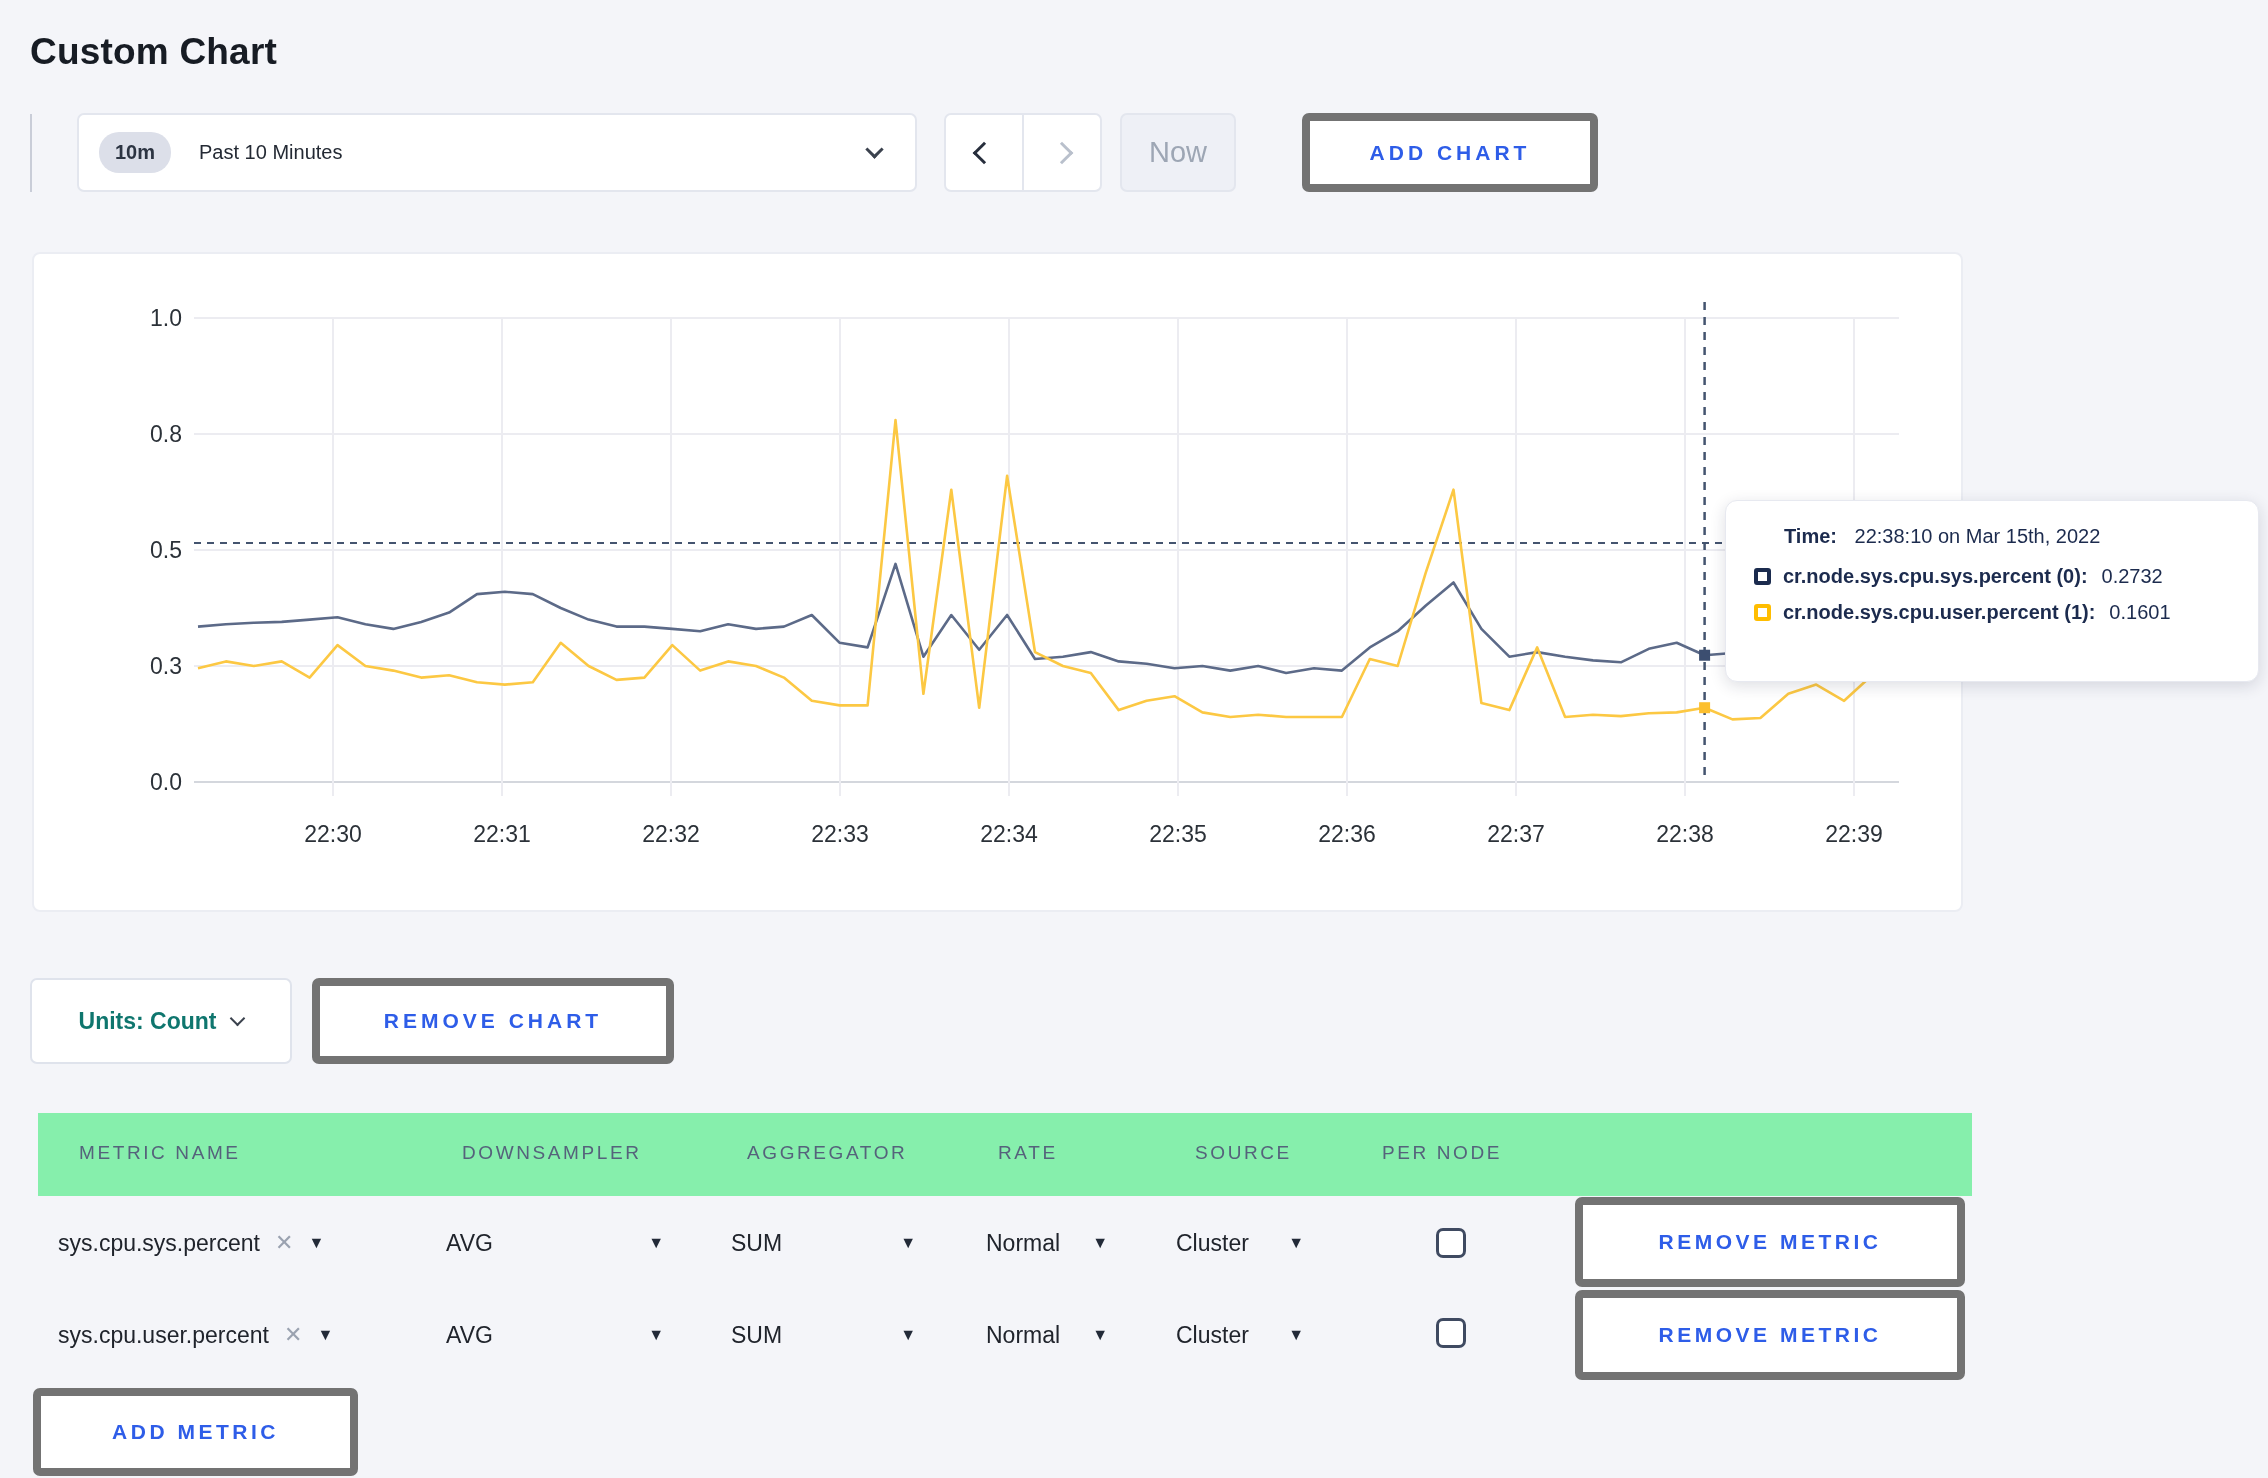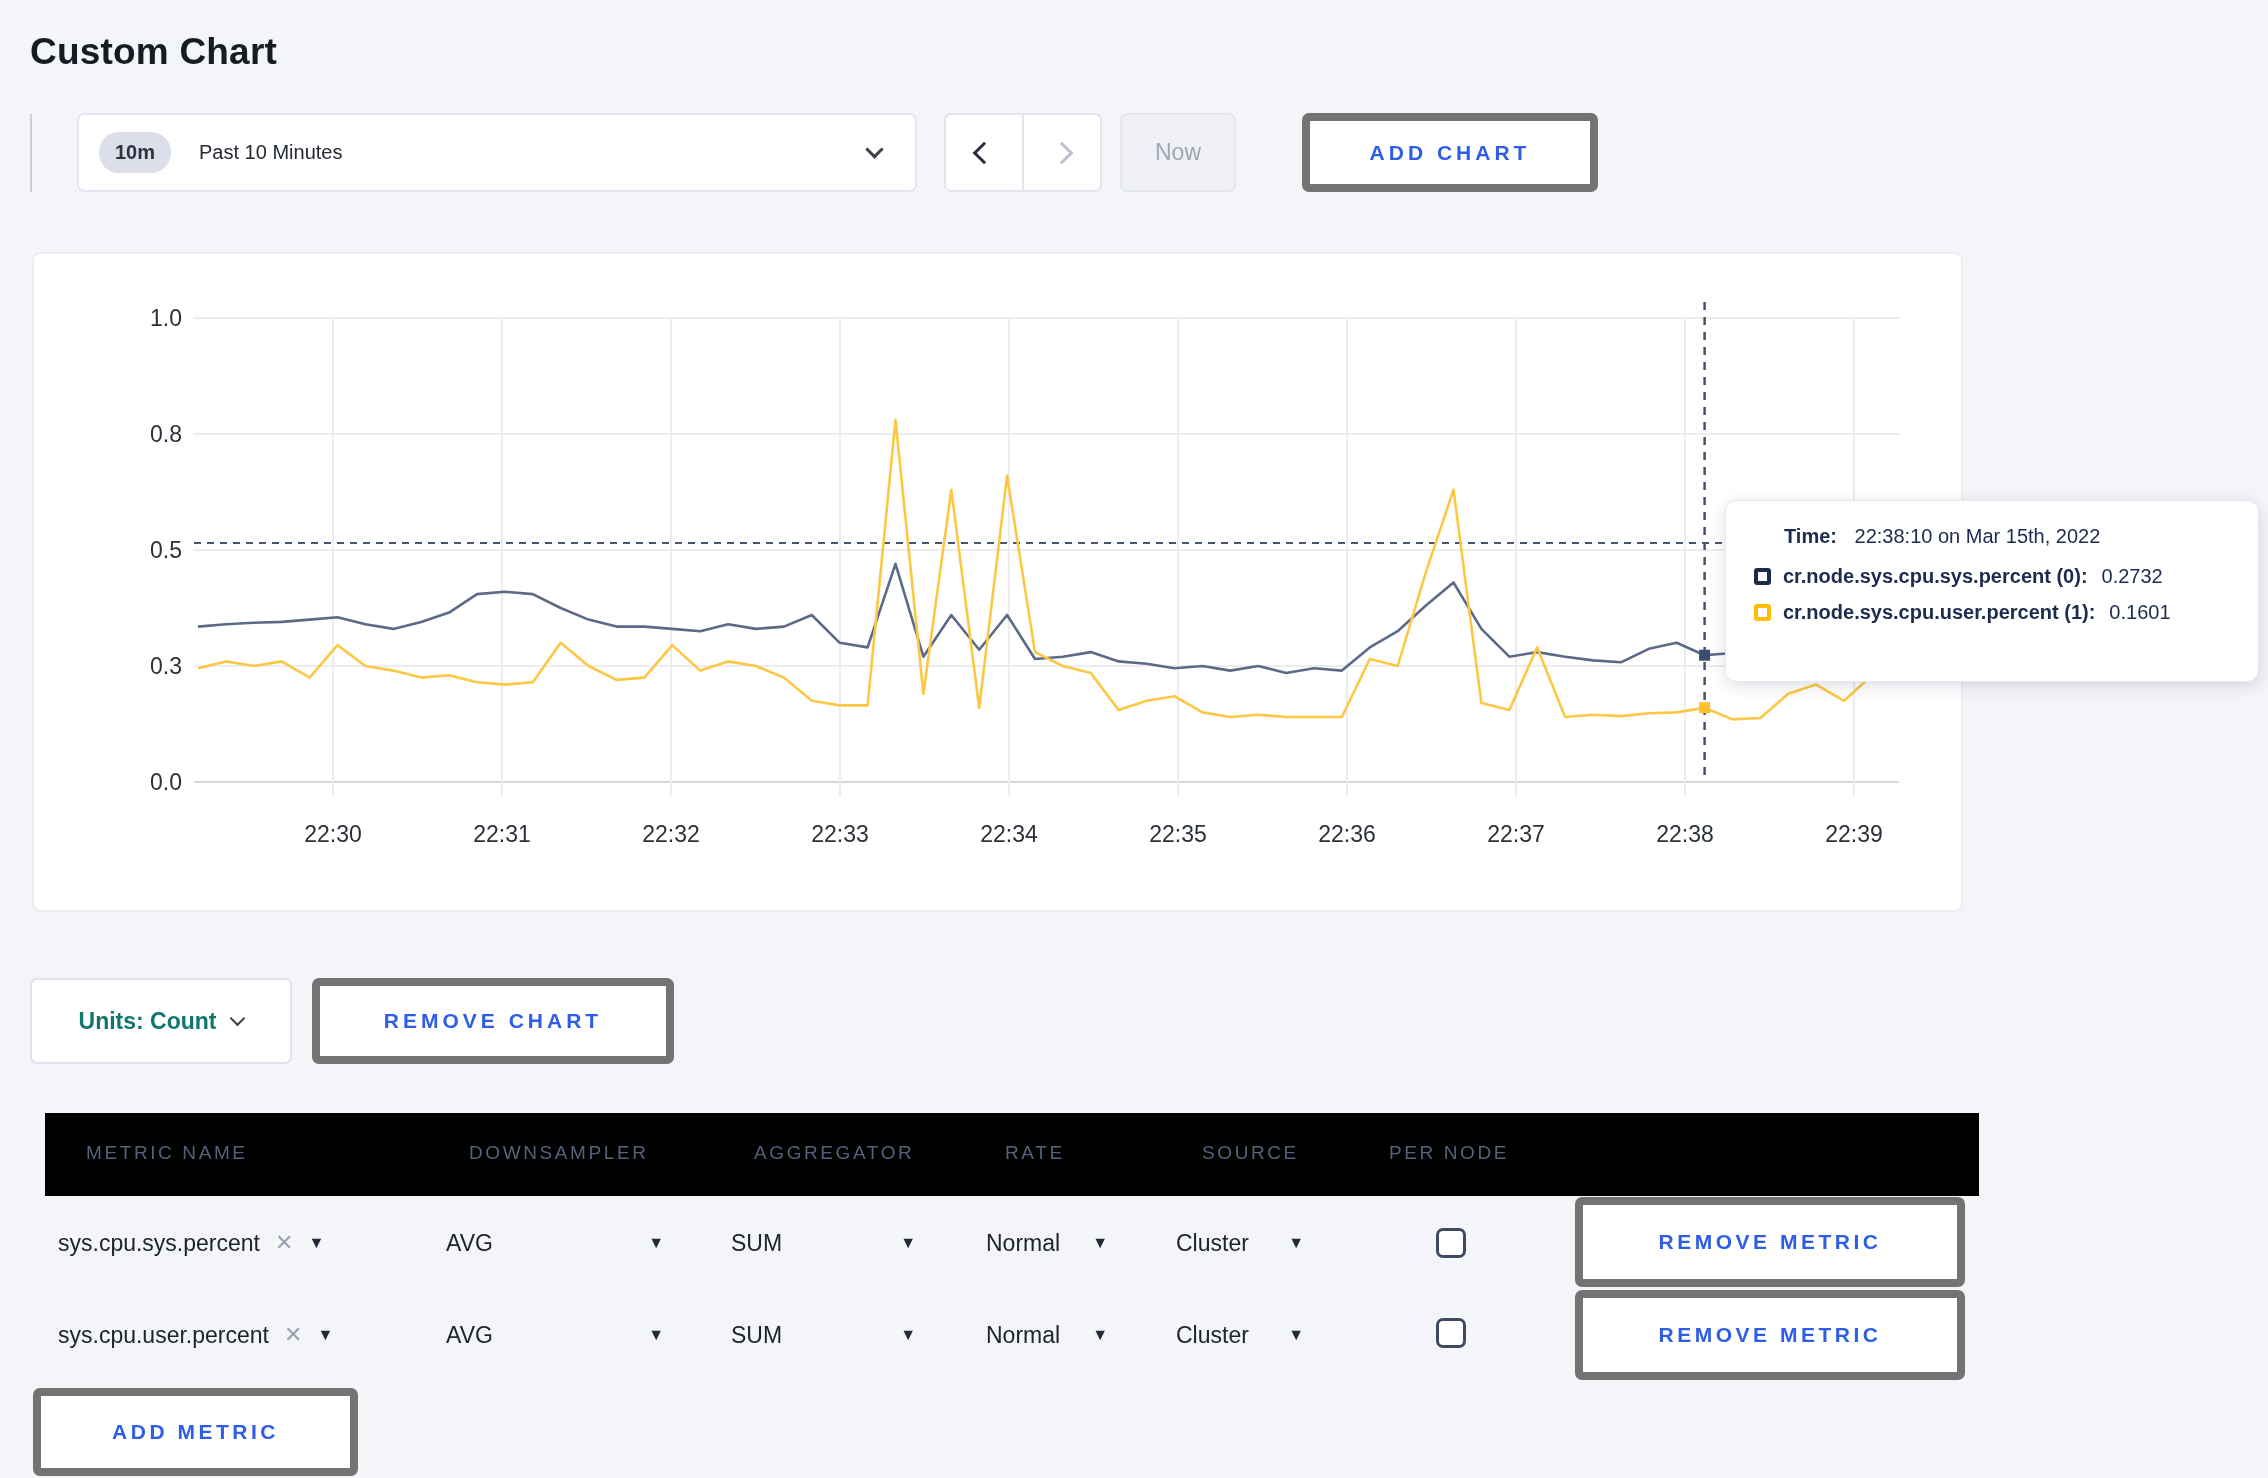--- a/index.html
+++ b/index.html
@@ -45,21 +45,21 @@
   .pager-btn{flex:1;display:flex;align-items:center;justify-content:center;cursor:pointer;}
   .pager-btn + .pager-btn{border-left:2px solid #e3e6ee;}
   .pager-btn .chev{width:16px;height:16px;}
   .pager-prev{color:#272e3c;}
   .pager-next{color:#b9c0cc;}
 
   .now-btn{
     left:1120px;top:113px;width:116px;height:79px;
     background:#eef0f6;border:2px solid #e3e6ee;border-radius:7px;
     box-sizing:border-box;display:flex;align-items:center;justify-content:center;
-    font-size:23px;color:#9da6b4;
+    font-size:29px;color:#9da6b4;
   }
   .btn-outline{
     background:#fff;border:8px solid #737373;border-radius:7px;
     box-sizing:border-box;display:flex;align-items:center;justify-content:center;
     color:#2e5de8;font-size:21px;font-weight:700;letter-spacing:4px;
     cursor:pointer;
   }
   .add-chart-btn{left:1302px;top:113px;width:296px;height:79px;}
 
   
@@ -92,21 +92,21 @@
     left:30px;top:978px;width:262px;height:86px;
     background:#fff;border:2px solid #dfe3ec;border-radius:7px;box-sizing:border-box;
     display:flex;align-items:center;justify-content:center;gap:16px;
     font-size:23px;font-weight:700;color:#0f766e;cursor:pointer;
   }
   .units-select .chev{width:11px;height:11px;border-width:2.5px;color:#3b424e;margin-top:-5px;}
   .remove-chart-btn{left:312px;top:978px;width:362px;height:86px;}
 
   
   .table-header{
-    left:45px;top:1113px;width:1934px;height:83px;background:#000000;
+    left:38px;top:1113px;width:1934px;height:83px;background:#86efac;
   }
   .th{
     position:absolute;top:29px;font-size:19px;color:#55627b;letter-spacing:2.6px;white-space:nowrap;
   }
   .metric-row{left:0;width:2268px;height:92px;}
   .row-1{top:1197px;} .row-2{top:1289px;}
   .cell{position:absolute;display:flex;align-items:center;font-size:23px;color:#20242c;white-space:nowrap;}
   .metric-cell{left:58px;top:0;height:92px;gap:15px;}
   .x-icon{color:#9aa2b0;font-size:22px;}
   .tri{font-size:16px;color:#222a38;}

